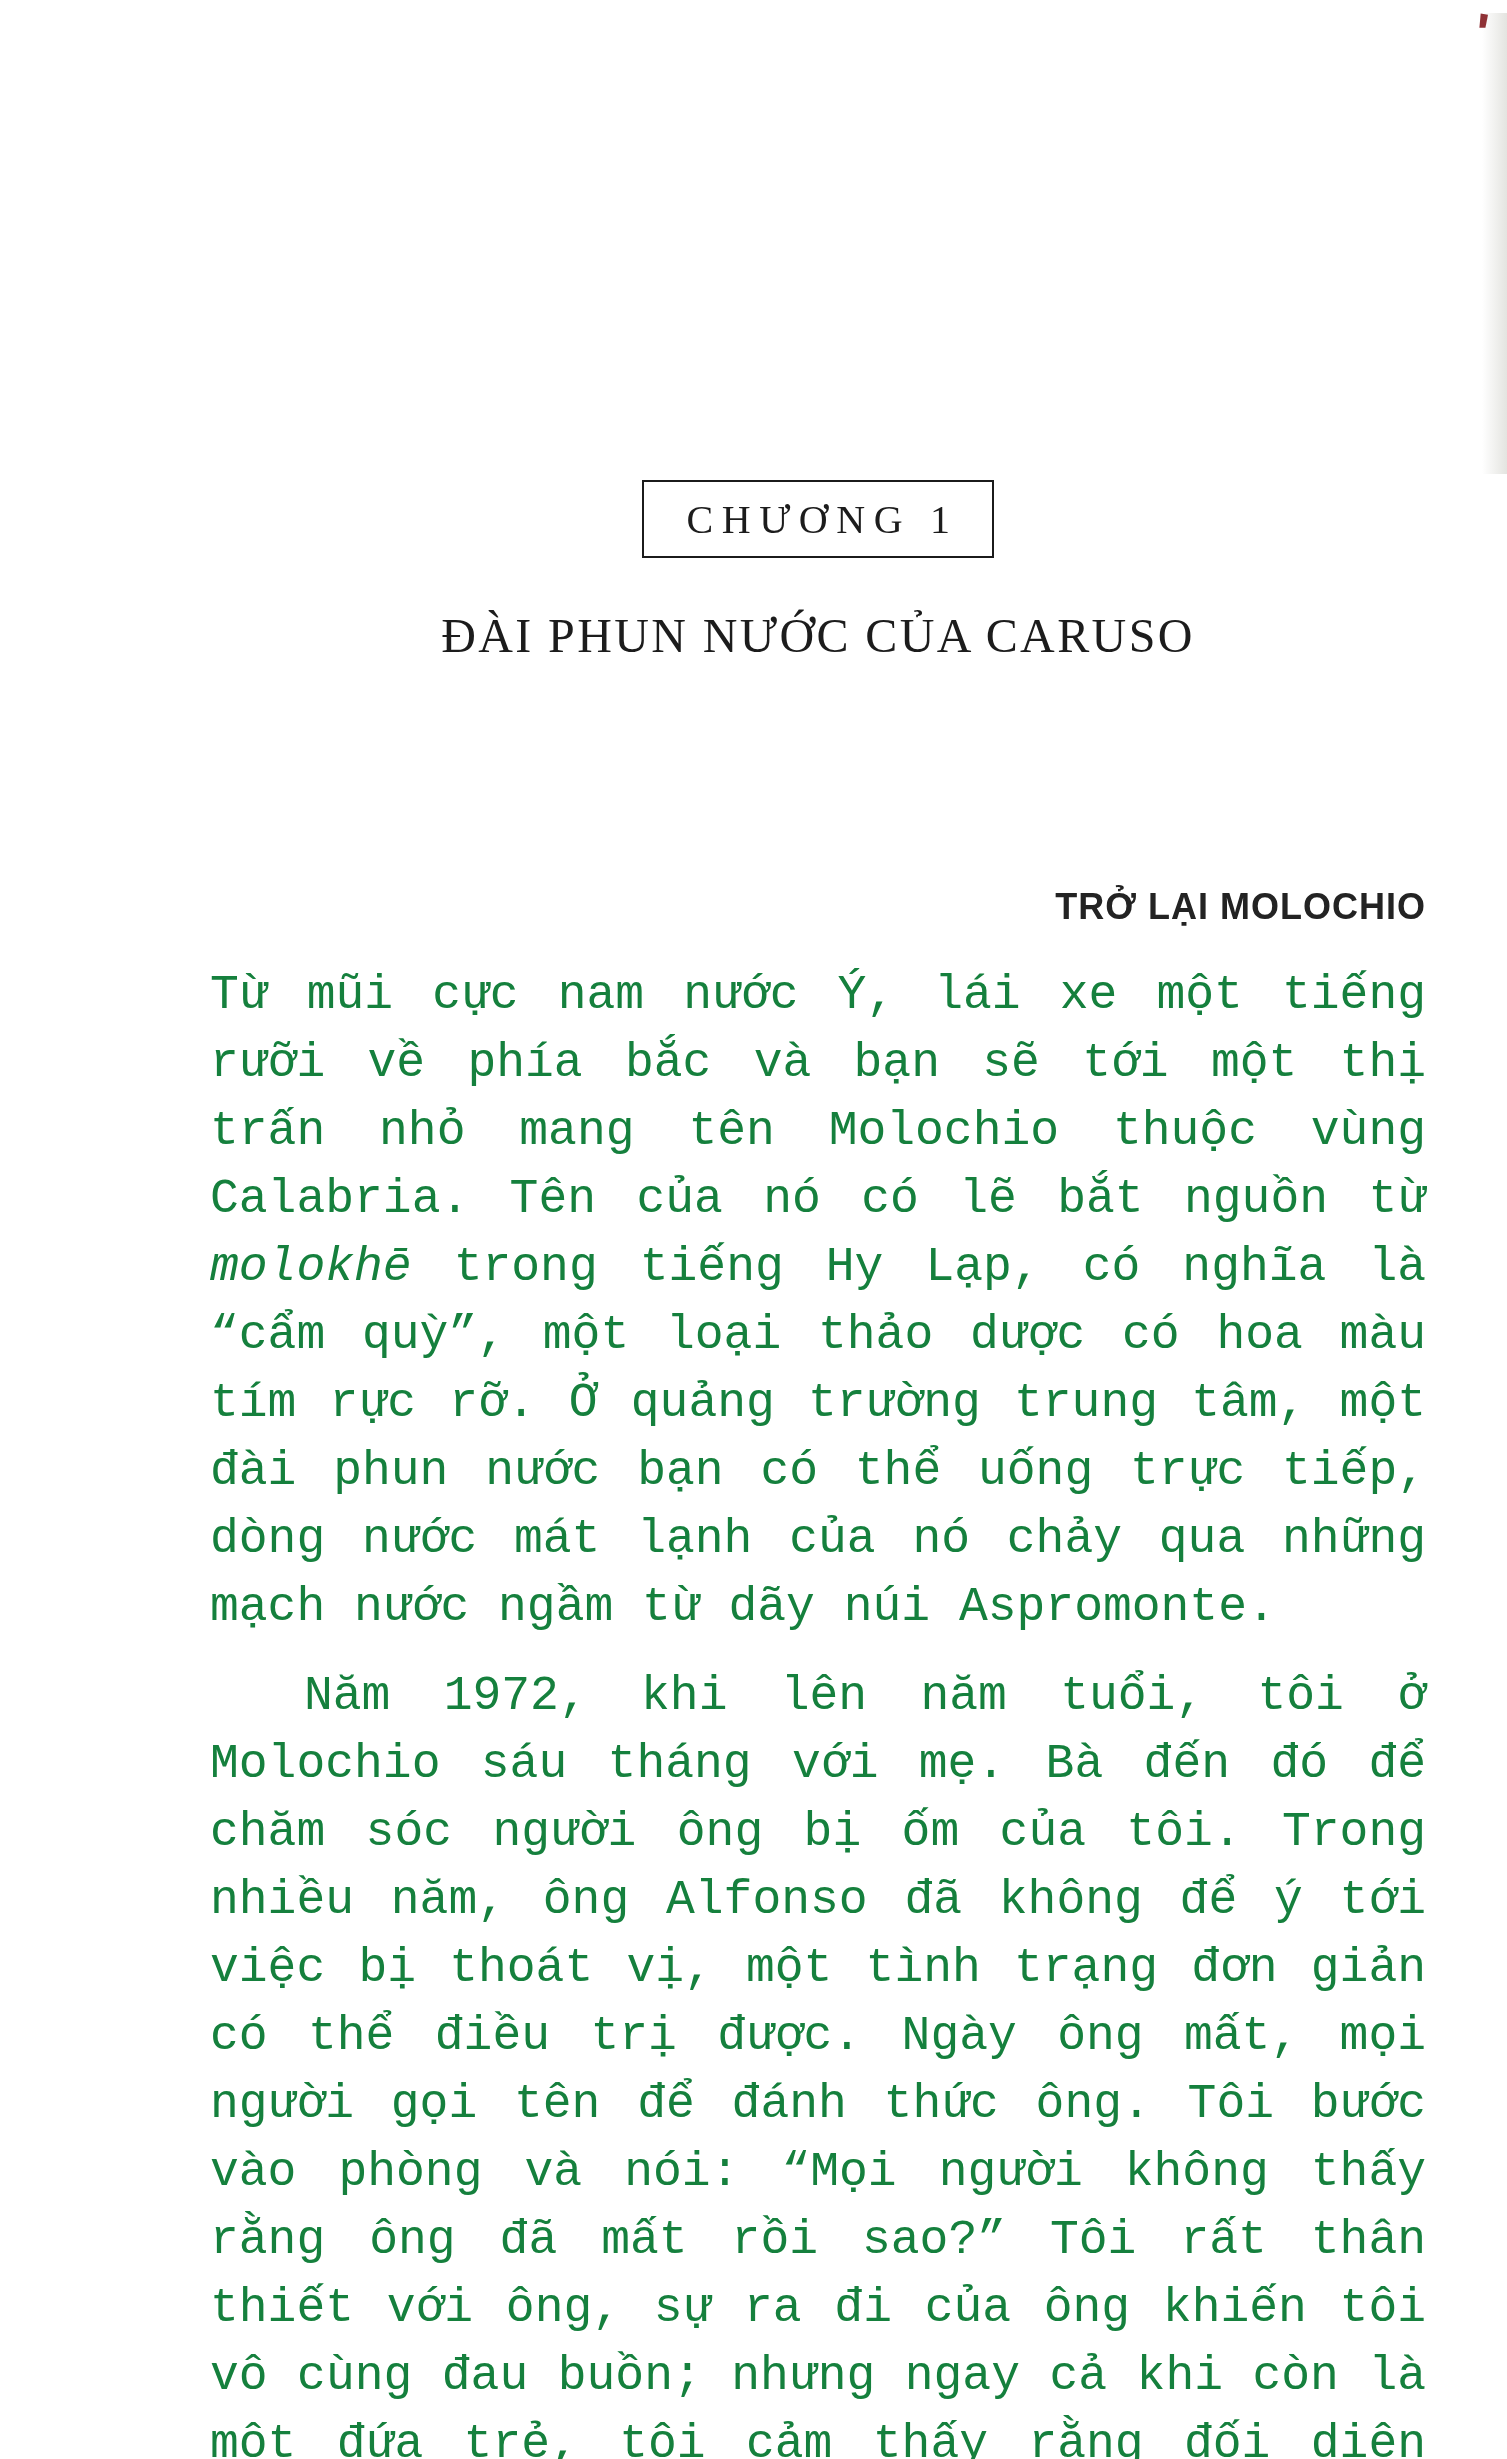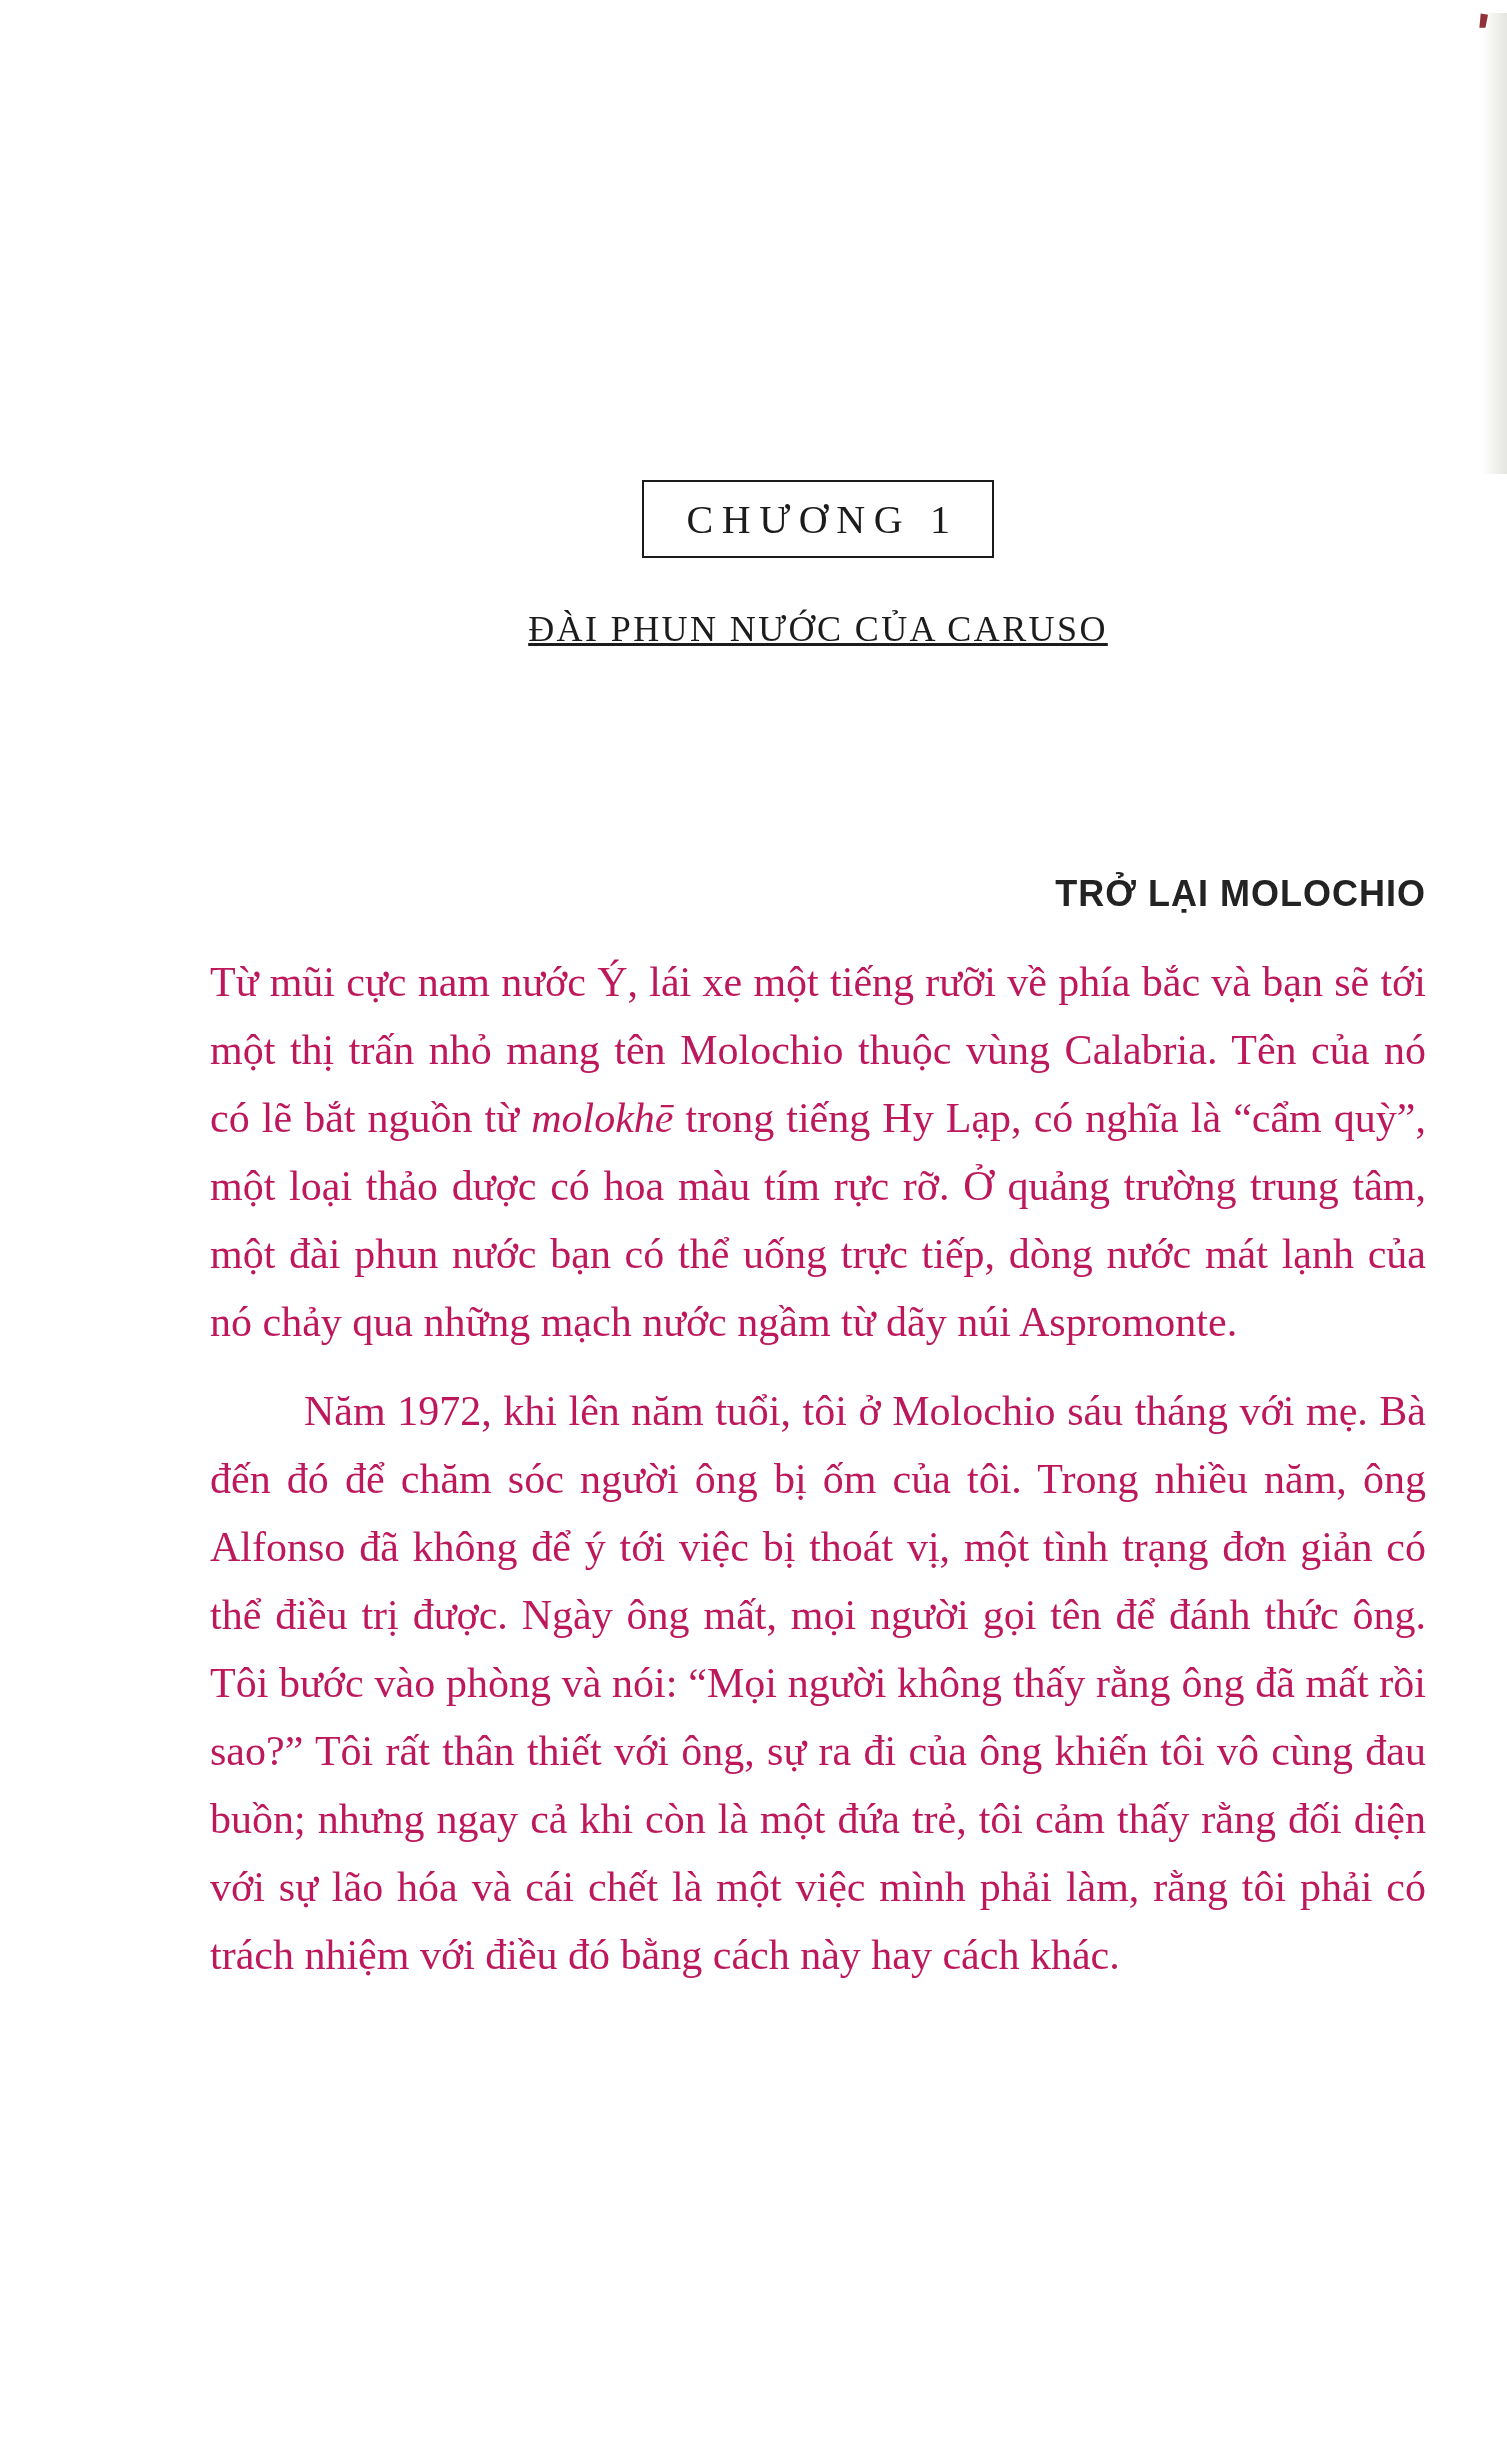--- a/index.html
+++ b/index.html
@@ -50,43 +50,43 @@
     border: 2.9px solid #1b1b1b;
     padding: 14.4px 33px 12.5px 42px;
     font-size: 40px;
     letter-spacing: 8.6px;
     color: #1c1c1c;
   }
 
   .title {
     text-align: center;
     margin-top: 50px;
-    font-size: 36px;
+    font-size: 48px;
     font-weight: 400;
     letter-spacing: 2.4px;
     color: #1c1c1c;
-    text-decoration: underline;
   }
 
   .section {
     text-align: right;
     margin-top: 223px;
     font-family: "Liberation Sans", "DejaVu Sans", sans-serif;
     font-size: 36px;
     font-weight: 700;
     letter-spacing: 1px;
     color: #232323;
   }
 
   .para {
-    font-size: 42px;
+    font-size: 48px;
     line-height: 68px;
     text-align: justify;
     margin-top: 21px;
-    color: #be185d;
+    color: #15803d;
+    font-family: Liberation Mono, monospace;
   }
   .para.first { margin-top: 33px; }
   .para.indent { text-indent: 94px; }
   .para.last { text-align-last: justify; }
   .para em { font-style: italic; }
 </style>
 </head>
 <body>
 
 <div class="page">

